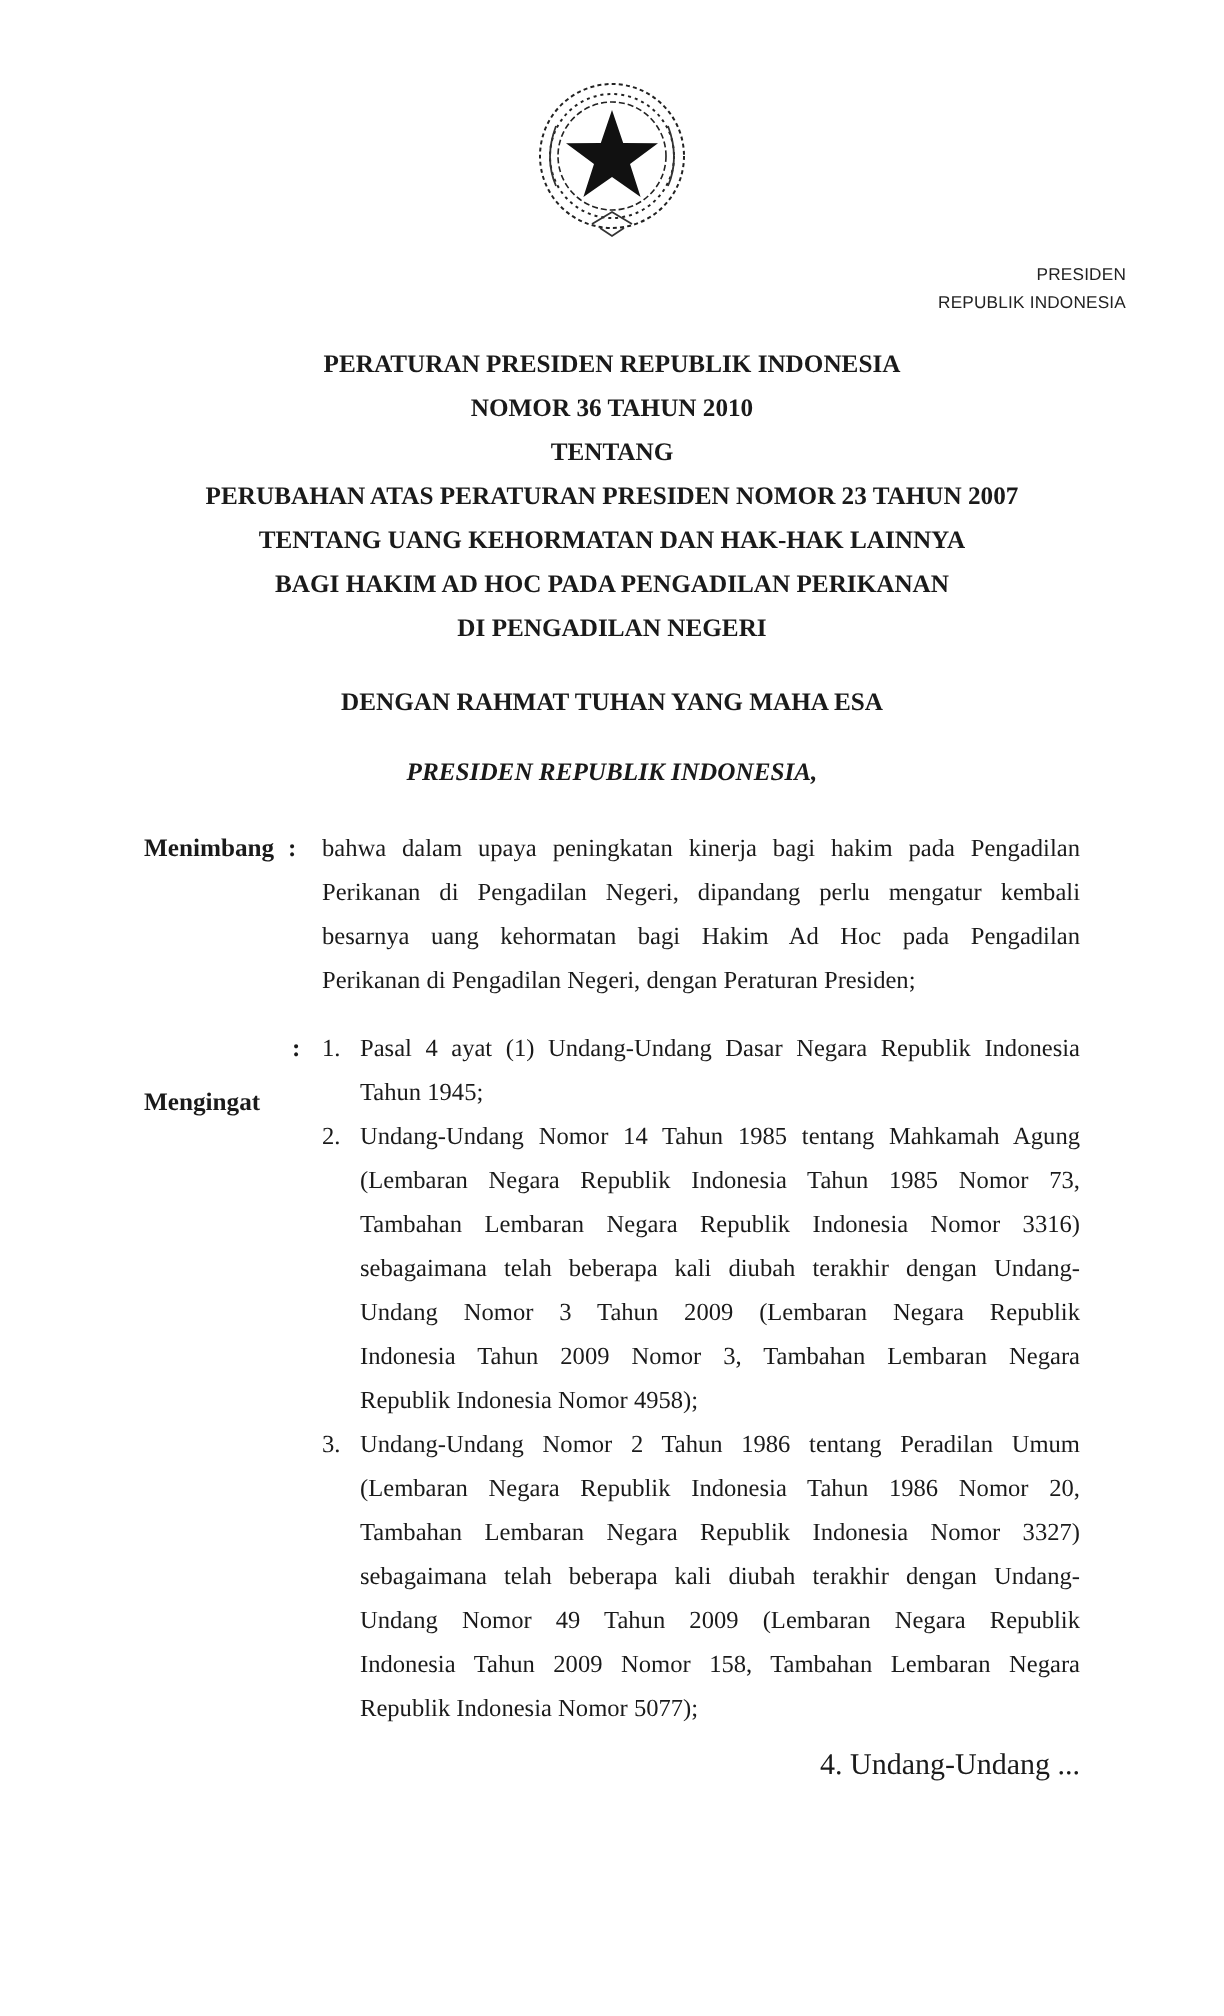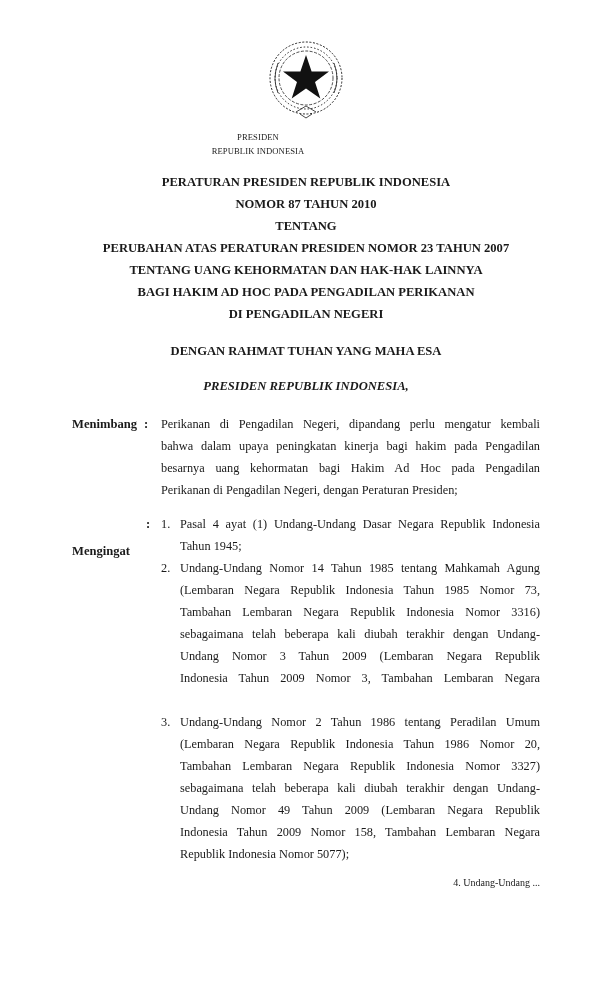--- a/index.html
+++ b/index.html
@@ -1,32 +1,32 @@
 <!DOCTYPE html>
 <html><head>
 <meta charset="utf-8">
 <style>
   html, body { margin:0; padding:0; background:#ffffff; }
   body { width:612px; height:1008px; position:relative; overflow:hidden;
          font-family:"Liberation Serif", "DejaVu Serif", serif; color:#1a1a1a; }
   .logo { position:absolute; left:266px; top:38px; width:80px; height:84px; }
-  .inst { position:absolute; left:0; width:516px; text-align:center;
-          font-family:Liberation Serif, serif; font-size:8.6px; color:#222; letter-spacing:0.1px; }
+  .inst { position:absolute; left:0; width:563px; text-align:right;
+          font-family:Liberation Sans, sans-serif; font-size:8.6px; color:#222; letter-spacing:0.1px; }
   .tl { position:absolute; left:0; width:612px; text-align:center; font-weight:bold; font-size:12.6px; line-height:14px; }
   .lbl { position:absolute; left:72px; font-weight:bold; font-size:12.6px; line-height:14px; }
   .colon { position:absolute; font-weight:bold; font-size:12.6px; line-height:14px; }
   .para { position:absolute; left:161px; width:379px; font-size:12.3px; line-height:22px; text-align:justify; }
   .para .ln { display:block; text-align:justify; text-align-last:justify; height:22px; white-space:nowrap; overflow:visible; }
   .para .ln.last { text-align-last:left; }
   .li { position:absolute; left:161px; width:379px; font-size:12.3px; line-height:22px; }
   .li .num { position:absolute; left:0; top:0; }
   .li .txt { position:absolute; left:19px; width:360px; }
   .li .txt .ln { display:block; text-align:justify; text-align-last:justify; height:22px; white-space:nowrap; }
   .li .txt .ln.last { text-align-last:left; }
-  .cont { position:absolute; right:72px; font-size:10px; line-height:14px; }
+  .cont { position:absolute; right:72px; font-size:15px; line-height:14px; }
 </style>
 </head>
 <body>
 
 <svg class="logo" viewBox="0 0 80 84" xmlns="http://www.w3.org/2000/svg">
   <g fill="none" stroke="#222" stroke-width="1">
     <circle cx="40" cy="40" r="36" stroke-dasharray="2 1.6"></circle>
     <circle cx="40" cy="40" r="31" stroke-dasharray="1.5 2"></circle>
     <circle cx="40" cy="40" r="27" stroke-width="0.8" stroke-dasharray="3 1.5"></circle>
   </g>
@@ -37,36 +37,36 @@
     <path d="M34 76 l6 4 l6 -4" fill="none"></path>
   </g>
   <polygon fill="#111" points="40,17 45.6,33.5 63,33.6 49,44 54.3,60.5 40,50.5 25.7,60.5 31,44 17,33.6 34.4,33.5"></polygon>
 </svg>
 
 <div class="inst" style="top:132px;">PRESIDEN</div>
 <div class="inst" style="top:146px;">REPUBLIK INDONESIA</div>
 
 <div>
   <div class="tl" style="top:175px;">PERATURAN PRESIDEN REPUBLIK INDONESIA</div>
-  <div class="tl" style="top:197px;">NOMOR  87 TAHUN 2010</div>
+  <div class="tl" style="top:197px;">NOMOR  36 TAHUN 2010</div>
   <div class="tl" style="top:219px;">TENTANG</div>
   <div class="tl" style="top:241px;">PERUBAHAN ATAS PERATURAN PRESIDEN NOMOR 23 TAHUN 2007</div>
   <div class="tl" style="top:263px;">TENTANG UANG KEHORMATAN DAN HAK-HAK LAINNYA</div>
   <div class="tl" style="top:285px;">BAGI HAKIM AD HOC PADA PENGADILAN PERIKANAN</div>
   <div class="tl" style="top:307px;">DI PENGADILAN NEGERI</div>
 </div>
 
 <div class="tl" style="top:344px;">DENGAN RAHMAT TUHAN YANG MAHA ESA</div>
 <div class="tl" style="top:379px;font-style:italic;">PRESIDEN REPUBLIK INDONESIA,</div>
 
 <div class="lbl" style="top:417px;">Menimbang</div>
 <div class="colon" style="top:417px; left:144px;">:</div>
 <div class="para" style="top:413px;">
+  <span class="ln">bahwa dalam upaya peningkatan kinerja bagi hakim pada Pengadilan</span>
   <span class="ln">Perikanan di Pengadilan Negeri, dipandang perlu mengatur kembali</span>
-  <span class="ln">bahwa dalam upaya peningkatan kinerja bagi hakim pada Pengadilan</span>
   <span class="ln">besarnya uang kehormatan bagi Hakim Ad Hoc pada Pengadilan</span>
   <span class="ln last">Perikanan di Pengadilan Negeri, dengan Peraturan Presiden;</span>
 </div>
 
 <div class="lbl" style="top:544px;">Mengingat</div>
 <div class="colon" style="top:517px; left:146px;">:</div>
 
 <div class="li" style="top:513px;">
   <span class="num">1.</span>
   <div class="txt">
@@ -77,20 +77,21 @@
 
 <div class="li" style="top:557px;">
   <span class="num">2.</span>
   <div class="txt">
     <span class="ln">Undang-Undang Nomor 14 Tahun 1985 tentang Mahkamah Agung</span>
     <span class="ln">(Lembaran Negara Republik Indonesia Tahun 1985 Nomor 73,</span>
     <span class="ln">Tambahan Lembaran Negara Republik Indonesia Nomor 3316)</span>
     <span class="ln">sebagaimana telah beberapa kali diubah terakhir dengan Undang-</span>
     <span class="ln">Undang Nomor 3 Tahun 2009 (Lembaran Negara Republik</span>
     <span class="ln">Indonesia Tahun 2009 Nomor 3, Tambahan Lembaran Negara</span>
+    <span class="ln last">Republik Indonesia Nomor 4958);</span>
   </div>
 </div>
 
 <div class="li" style="top:711px;">
   <span class="num">3.</span>
   <div class="txt">
     <span class="ln">Undang-Undang Nomor 2 Tahun 1986 tentang Peradilan Umum</span>
     <span class="ln">(Lembaran Negara Republik Indonesia Tahun 1986 Nomor 20,</span>
     <span class="ln">Tambahan Lembaran Negara Republik Indonesia Nomor 3327)</span>
     <span class="ln">sebagaimana telah beberapa kali diubah terakhir dengan Undang-</span>

